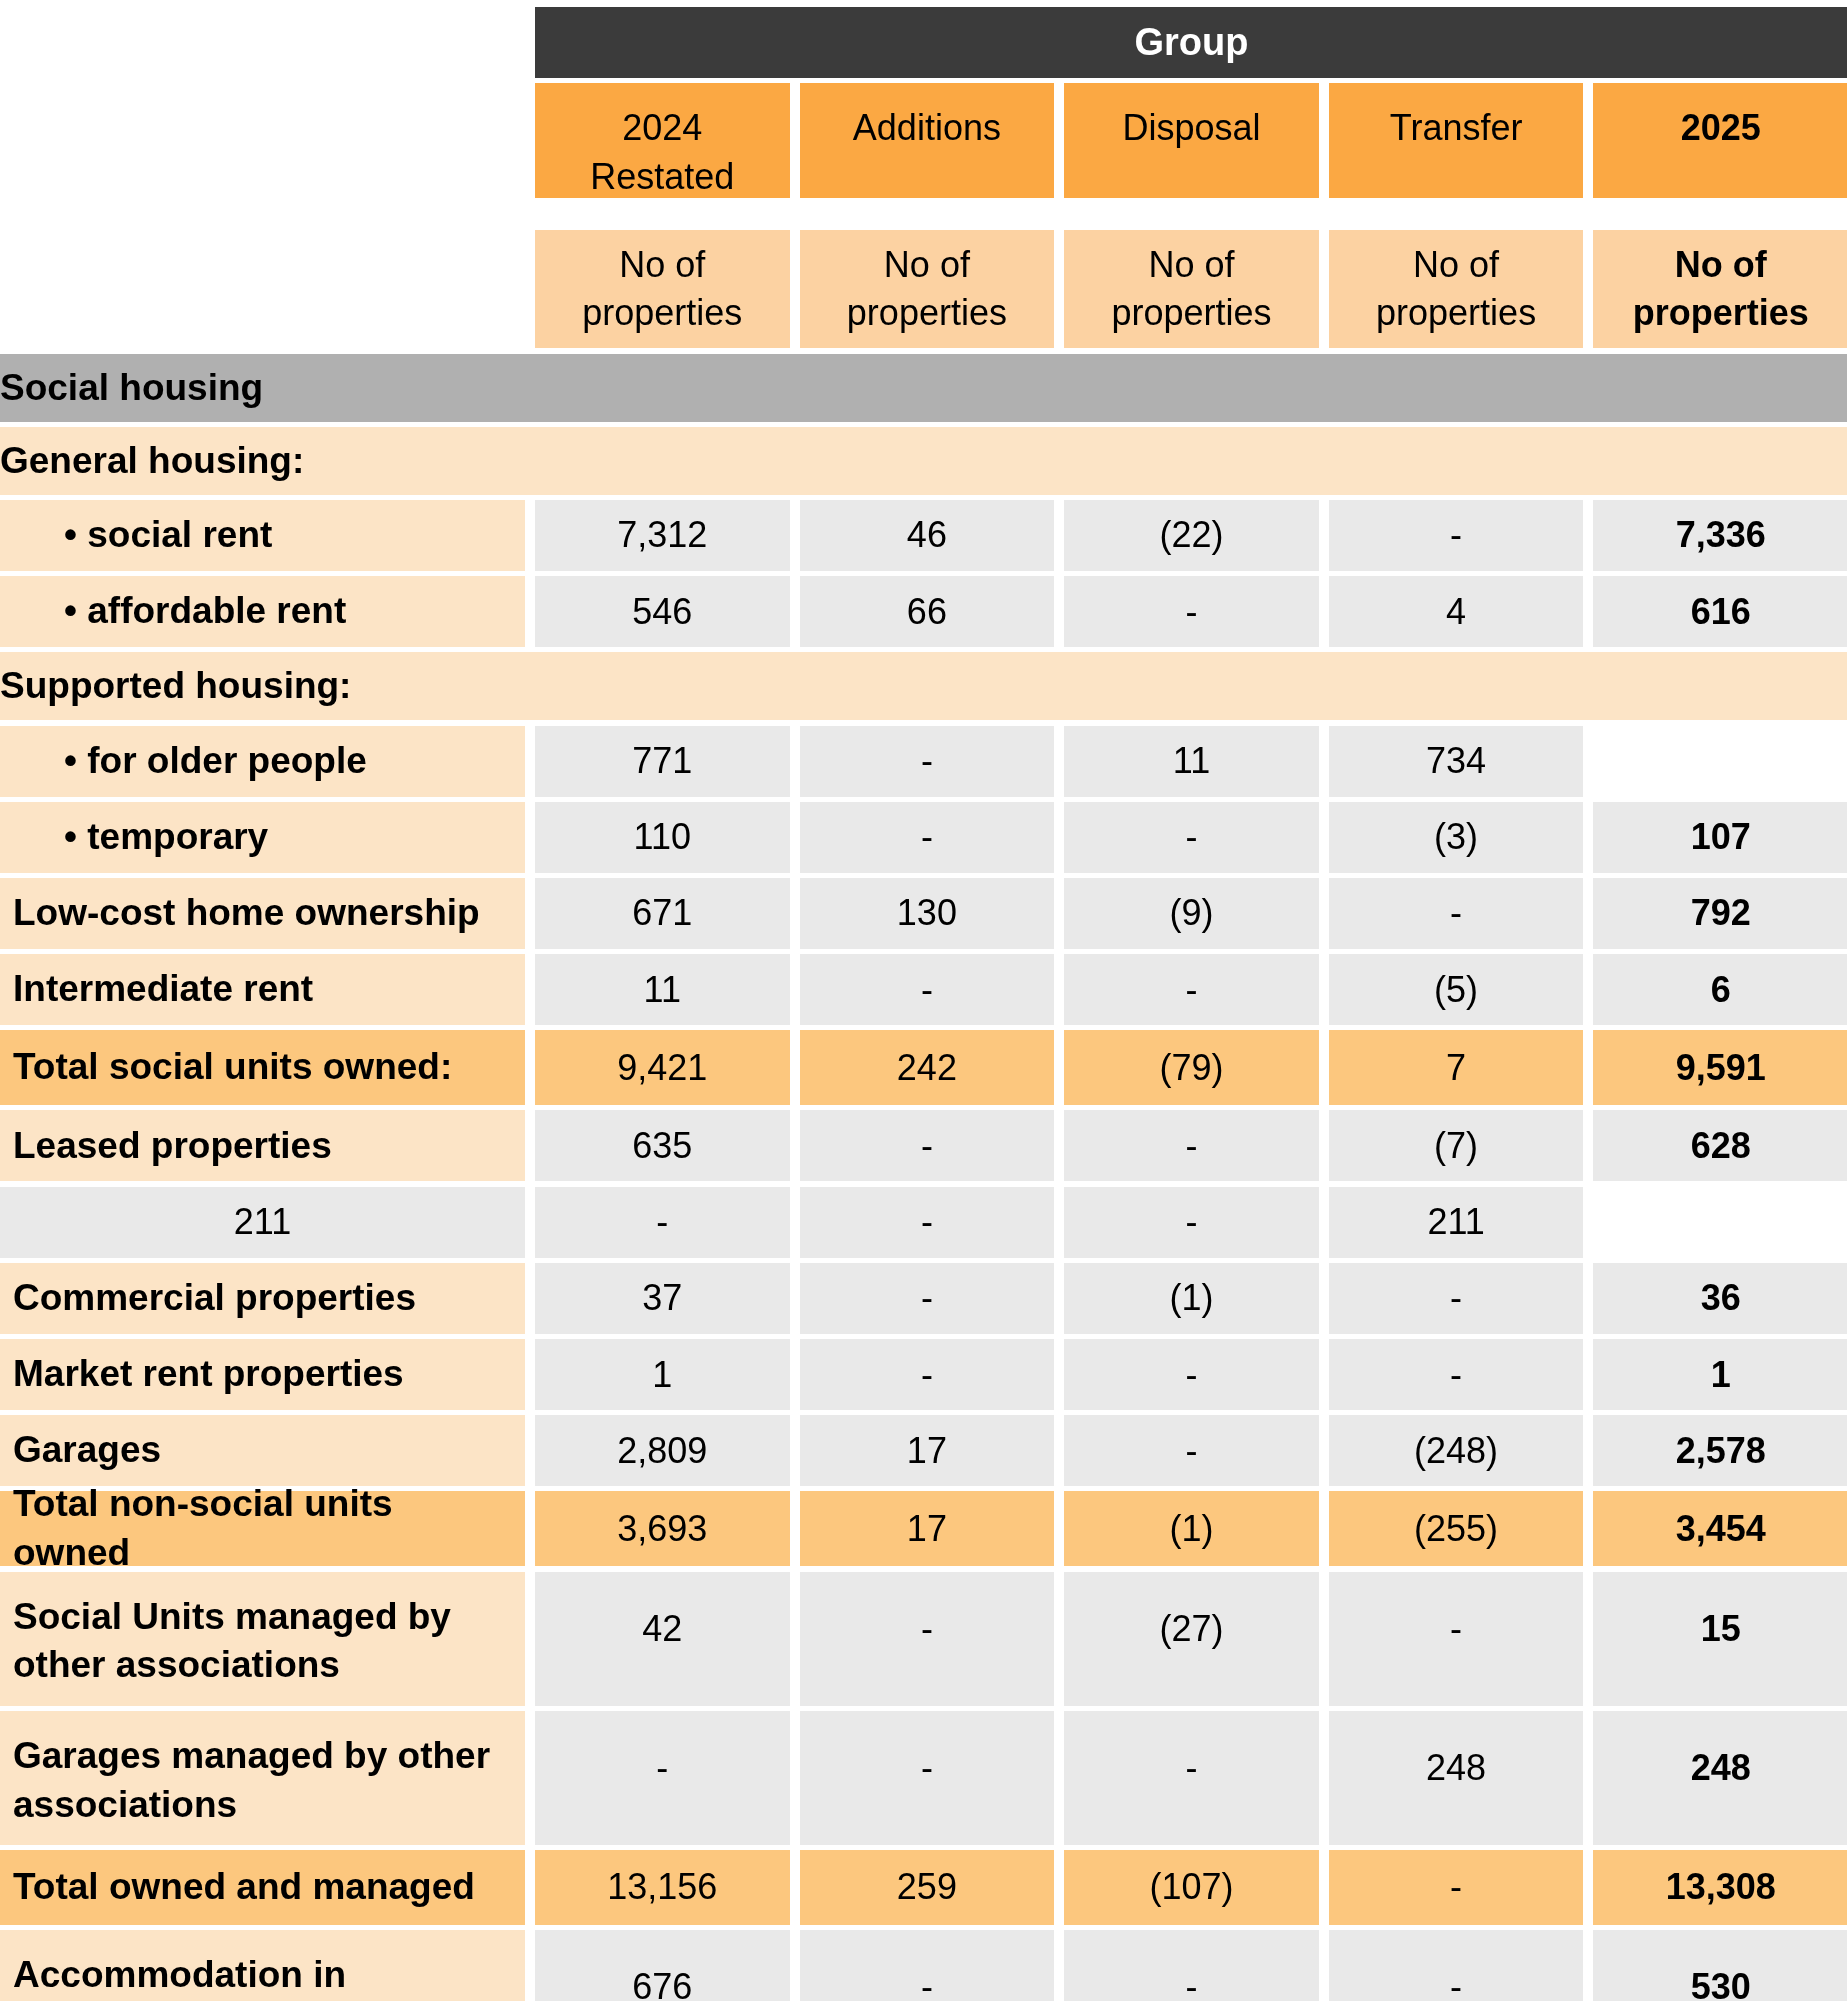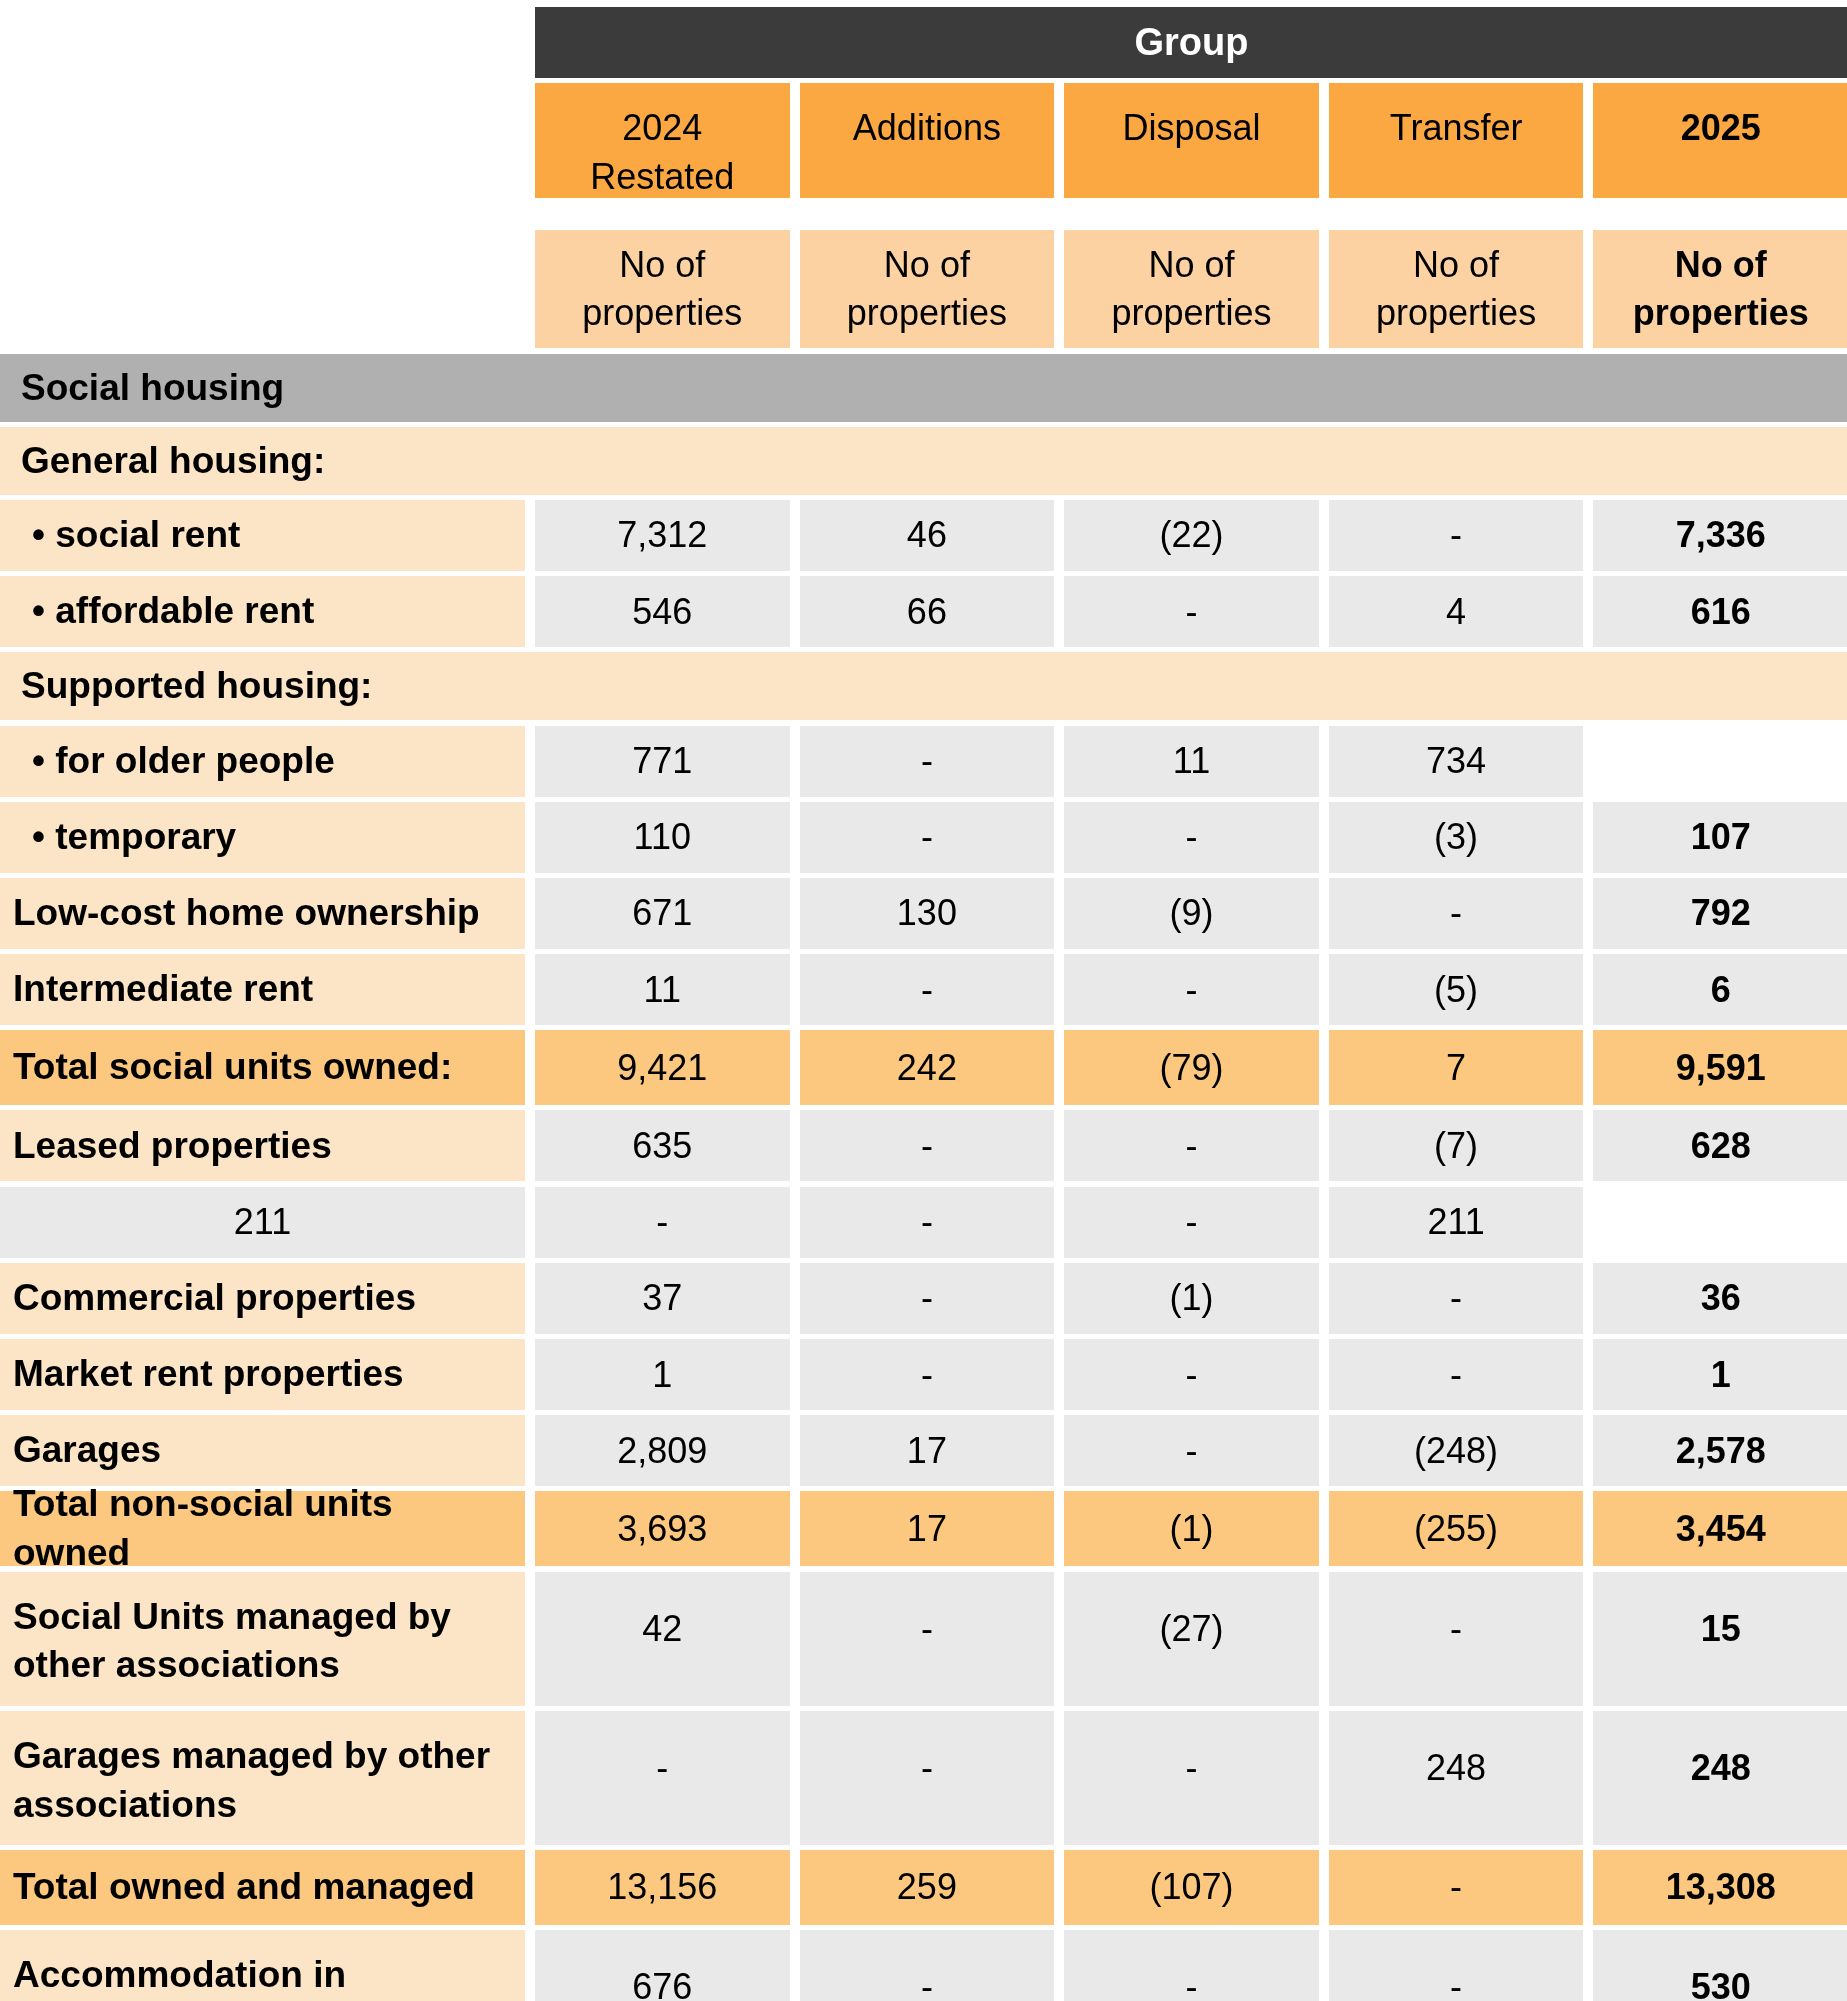--- a/index.html
+++ b/index.html
@@ -57,35 +57,34 @@
     font-size: 36px;
     white-space: pre-line;
     line-height: 1.35;
     margin-top: 27px;
   }
   .band-label {
     grid-column: 1 / -1;
     height: 68px;
     font-weight: bold;
     font-size: 37px;
-    padding-left: 21px;
   }
   .section-gray .band-label { background: var(--section-gray); }
   .section .band-label { background: var(--label-peach); }
   .data .cell { height: 71px; }
   .total .cell { height: 75px; }
   .label {
     background: var(--label-peach);
     font-weight: bold;
     font-size: 37px;
     padding-left: 13px;
     padding-right: 15.6px;
     line-height: 1.32;
   }
-  .label.indent { padding-left: 32px; }
+  .label.indent { padding-left: 64px; }
   .num {
     background: var(--cell-gray);
     justify-content: center;
     text-align: center;
     font-size: 36px;
   }
   .total .label, .total .num { background: var(--total-orange); }
   .double .cell { height: 134px; align-items: flex-start; }
   .double .label { padding-top: 21px; }
   .double .num { padding-top: 36px; }

